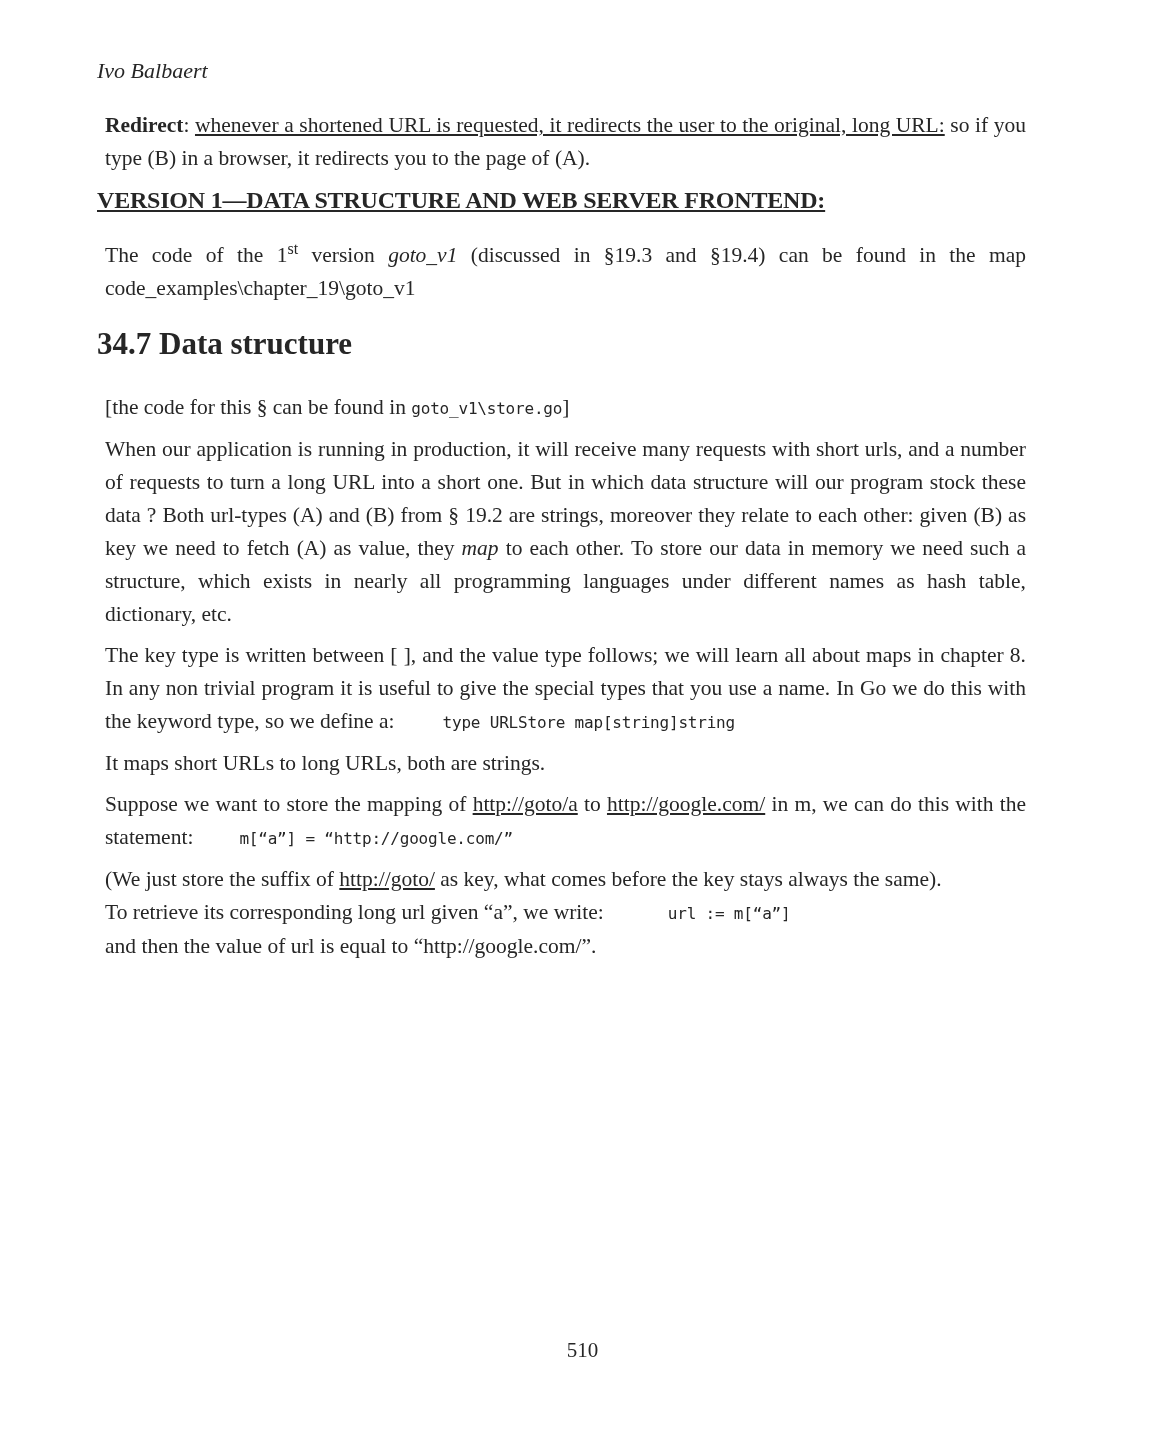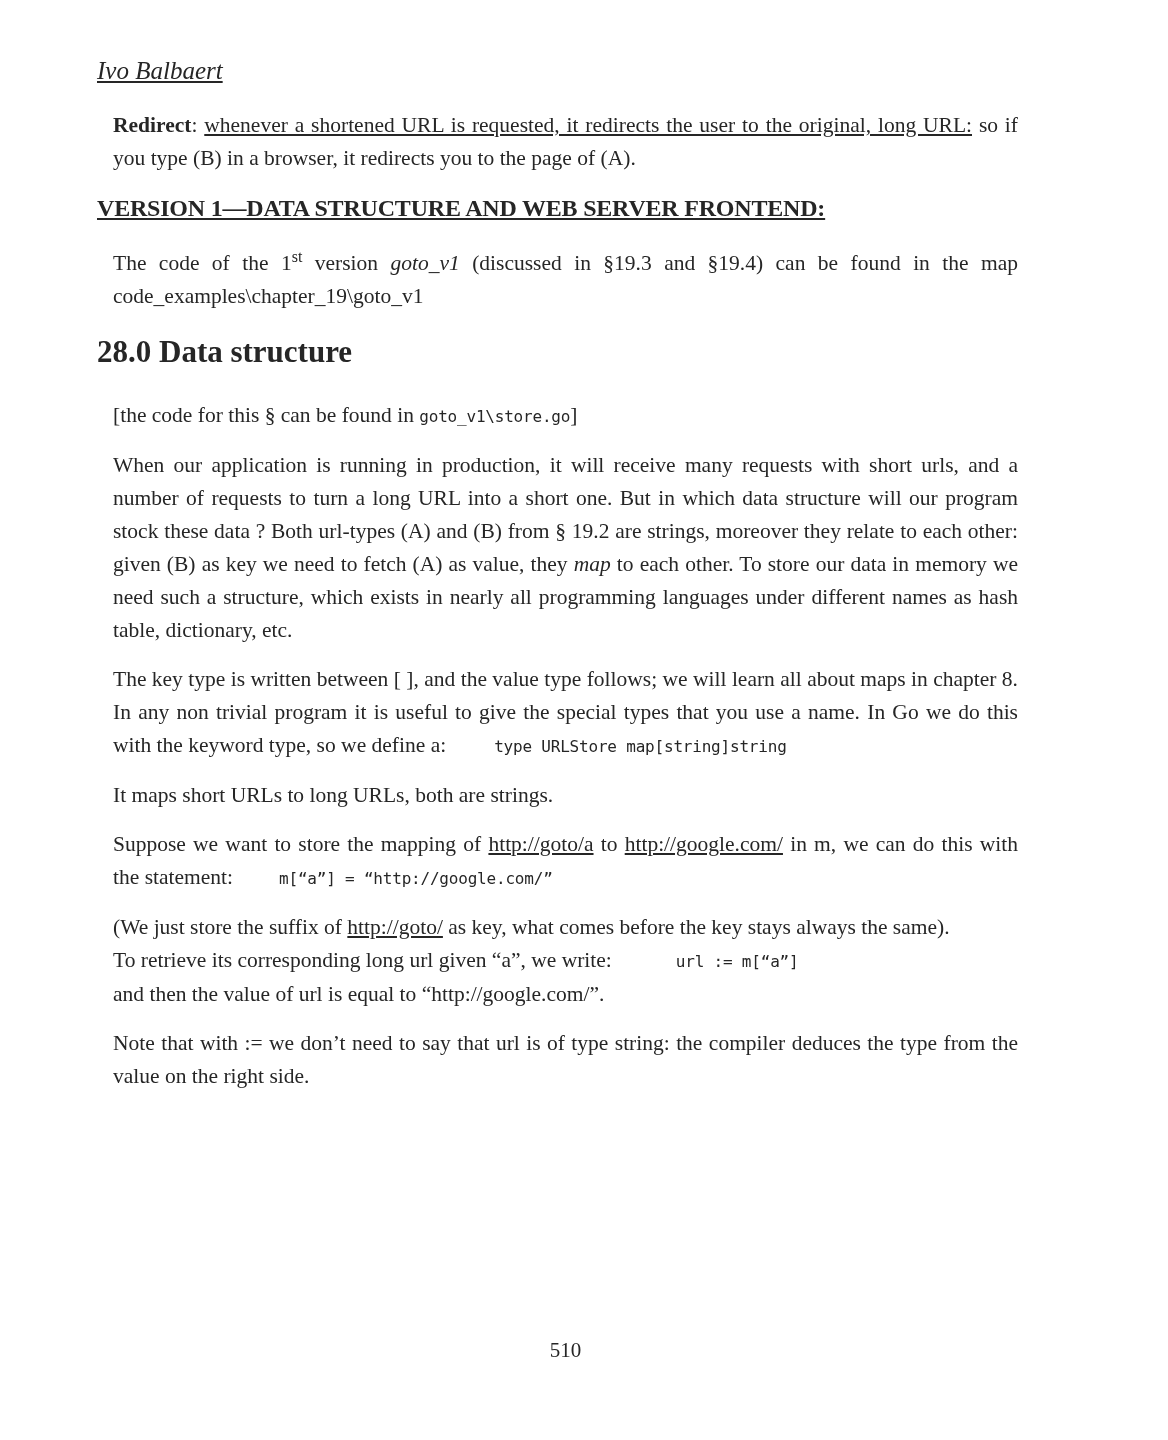--- a/index.html
+++ b/index.html
@@ -13,29 +13,28 @@
     -webkit-font-smoothing: antialiased;
   }
   .content {
     position: absolute;
     left: 97px;
     top: 54px;
     width: 937px;
   }
   .author {
     font-style: italic;
-    font-size: 25px;
+    font-size: 22px;
     line-height: 33px;
     margin: 0 0 22px 0;
-    text-decoration: underline;
   }
   p.para {
     font-size: 21.5px;
     line-height: 33px;
-    margin: 16px;
+    margin: 8px;
     text-align: justify;
   }
   .mb22 { margin-bottom: 22px; }
   .mb24 { margin-bottom: 24px; }
   .mb26 { margin-bottom: 26px; }
   .mb28 { margin-bottom: 28px; }
   .mb30 { margin-bottom: 30px; }
   .mb36 { margin-bottom: 36px; }
   h3.version-heading {
     font-size: 24px;
@@ -63,53 +62,52 @@
     font-family: "DejaVu Sans Mono", monospace;
     font-size: 16px;
     letter-spacing: -0.2px;
   }
   .gap46 { margin-left: 46px; }
   .gap48 { margin-left: 48px; }
   .gap62 { margin-left: 62px; }
   .gap64 { margin-left: 64px; }
   .footer {
     position: absolute;
-    left: 97px;
+    left: 114px;
     top: 1338px;
     width: 937px;
     text-align: center;
     font-size: 21px;
   }
 </style>
 </head>
 <body>
 
 <div class="content">
 
   <p class="author">Ivo Balbaert</p>
 
   <p class="para mb36"><b>Redirect</b><span>: </span><span class="u">whenever a shortened URL is requested, it redirects the user to the original, long URL:</span><span> so if you type (B) in a browser, it redirects you to the page of (A).</span></p>
 
   <h3 class="version-heading">VERSION 1—DATA STRUCTURE AND WEB SERVER FRONTEND:</h3>
 
   <p class="para"><span>The code of the 1</span><sup class="ord">st</sup><span> version </span><span class="it">goto_v1</span><span> (discussed in §19.3 and §19.4) can be found in the map code_examples\chapter_19\goto_v1</span></p>
 
-  <h2 class="section-heading">28.0 Data structure</h2>
+  <h2 class="section-heading">34.7 Data structure</h2>
 
   <p class="para mb26"><span>[the code for this § can be found in </span><span class="mono">goto_v1\store.go</span><span>]</span></p>
 
   <p class="para mb22"><span>When our application is running in production, it will receive many requests with short urls, and a number of requests to turn a long URL into a short one. But in which data structure will our program stock these data ? Both url-types (A) and (B) from § 19.2 are strings, moreover they relate to each other: given (B) as key we need to fetch (A) as value, they </span><span class="it">map</span><span> to each other. To store our data in memory we need such a structure, which exists in nearly all programming languages under different names as hash table, dictionary, etc.</span></p>
 
 
   <p class="para mb24"><span>The key type is written between [ ], and the value type follows; we will learn all about maps in chapter 8. In any non trivial program it is useful to give the special types that you use a name. In Go we do this with the keyword type, so we define a:</span><span class="mono gap48">type URLStore map[string]string</span></p>
 
   <p class="para mb30">It maps short URLs to long URLs, both are strings.</p>
 
 
   <p class="para mb22"><span>Suppose we want to store the mapping of </span><span class="u">http://goto/a</span><span> to </span><span class="u">http://google.com/</span><span>  in m, we can do this with the statement:</span><span class="mono gap46">m[“a”] = “http://google.com/”</span></p>
 
   <p class="para mb24"><span>(We just store the suffix of </span><span class="u">http://goto/</span><span> as key, what comes before the key stays always the same).</span><br><span>To retrieve its corresponding long url given “a”, we write:</span><span class="mono gap64">url := m[“a”]</span><br><span>and then the value of url is equal to “http://google.com/”.</span></p>
 
-  <p class="para">Note that with := we don’t need to say that url is of type string: the compiler deduces the type from the value on the right side.</p>
 
 </div>
 
 <div class="footer">510</div>
 
 </body></html>

